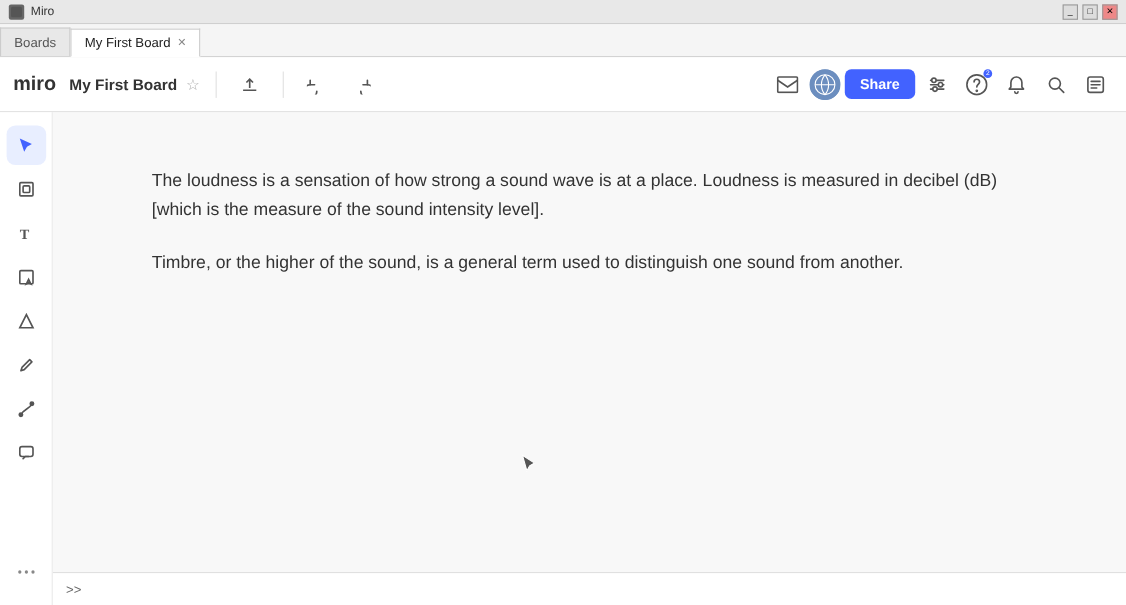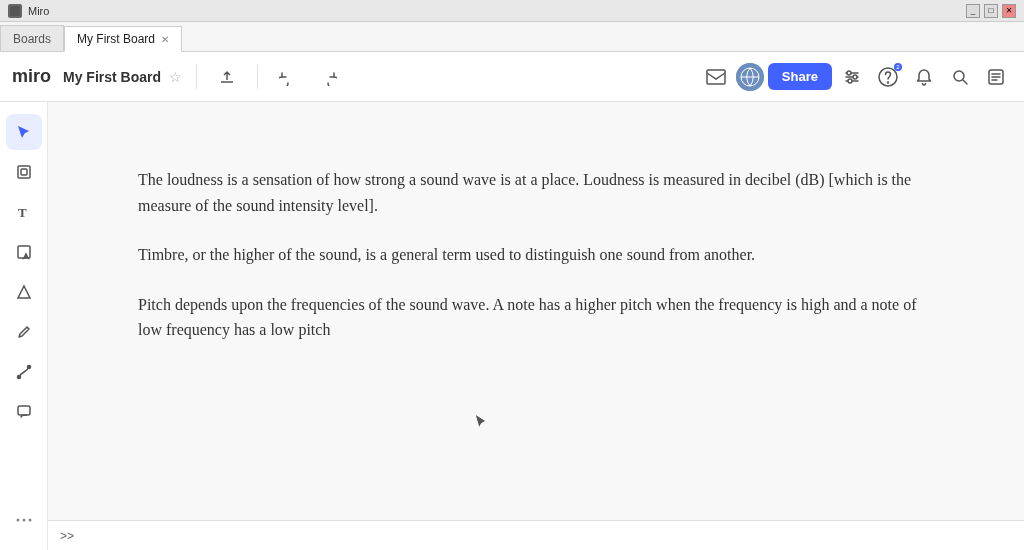--- a/index.html
+++ b/index.html
@@ -140,24 +140,23 @@
 
     
     .canvas {
       flex: 1;
       background: #f8f8f8;
       position: relative;
       overflow: hidden;
     }
     .canvas-content {
       position: absolute;
-      top: 65px;
+      top: 50px;
       left: 90px;
       max-width: 800px;
-      font-family: Liberation Serif, serif;
     }
     .canvas-text {
       font-size: 16px;
       line-height: 1.6;
       color: #333;
       margin-bottom: 24px;
     }
 
     
     .bottom-bar {
@@ -348,21 +347,20 @@
         <circle cx="8" cy="2" r="1.5"></circle>
         <circle cx="14" cy="2" r="1.5"></circle>
       </svg>
     </div>
   </div>
 
   <div class="canvas">
     <div class="canvas-content">
       <p class="canvas-text">The loudness is a sensation of how strong a sound wave is at a place. Loudness is measured in decibel (dB) [which is the measure of the sound intensity level].</p>
       <p class="canvas-text">Timbre, or the higher of the sound, is a general term used to distinguish one sound from another.</p>
-      <p class="canvas-text">Pitch depends upon the frequencies of the sound wave. A note has a higher pitch when the frequency is high and a note of low frequency has a low pitch</p>
     </div>
 
     <div class="cursor">
       <svg width="16" height="20" viewBox="0 0 16 20" fill="none">
         <path d="M2 2l4 14 2.5-4.5L13 9z" fill="#555" stroke="#fff" stroke-width="1"></path>
       </svg>
     </div>
 
     <div class="bottom-bar">
       <div class="expand-btn">

